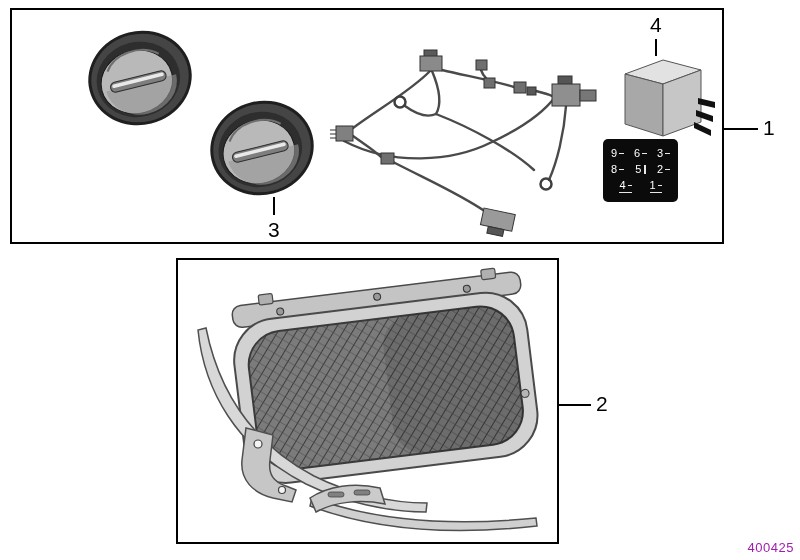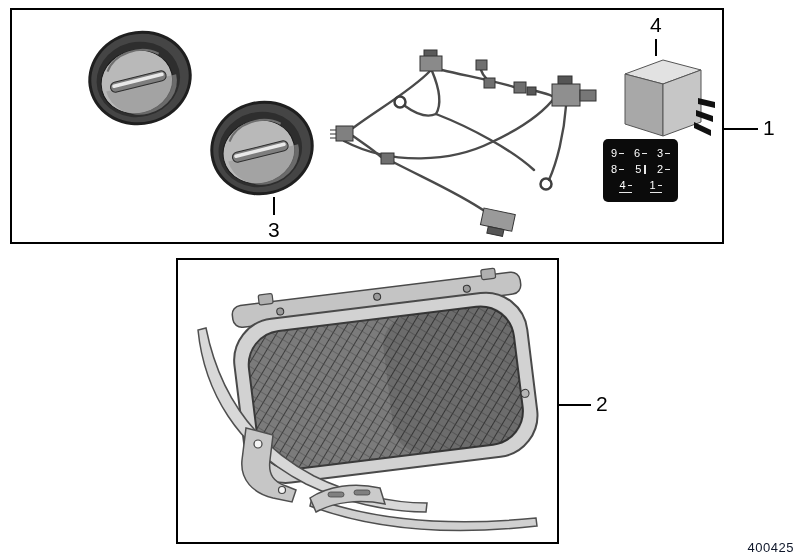--- a/index.html
+++ b/index.html
@@ -29,21 +29,21 @@
   .pin-cell { display:inline-flex; align-items:center; }
   .pin-cell::after {
     content:""; display:inline-block; width:5px; height:1.5px;
     background:#e8e8e8; margin-left:2px;
   }
   .r2 .pin-cell:nth-child(2)::after { width:1.5px; height:9px; margin-left:3px; }
   .r3 .pin-cell { border-bottom:1px solid #e8e8e8; padding-bottom:1px; }
   .r3 .pin-cell::after { width:4px; }
 
   .part-number {
-    position:absolute; right:6px; top:540px; font-size:13px; color:#0f172a;
+    position:absolute; right:6px; top:540px; font-size:13px; color:#a21caf;
     letter-spacing:0.5px; z-index:6;
   }
 </style>
 </head>
 <body>
 
 <div class="page">
 
   <div class="panel panel-top">
     <svg viewBox="0 0 710 232" preserveAspectRatio="none">

